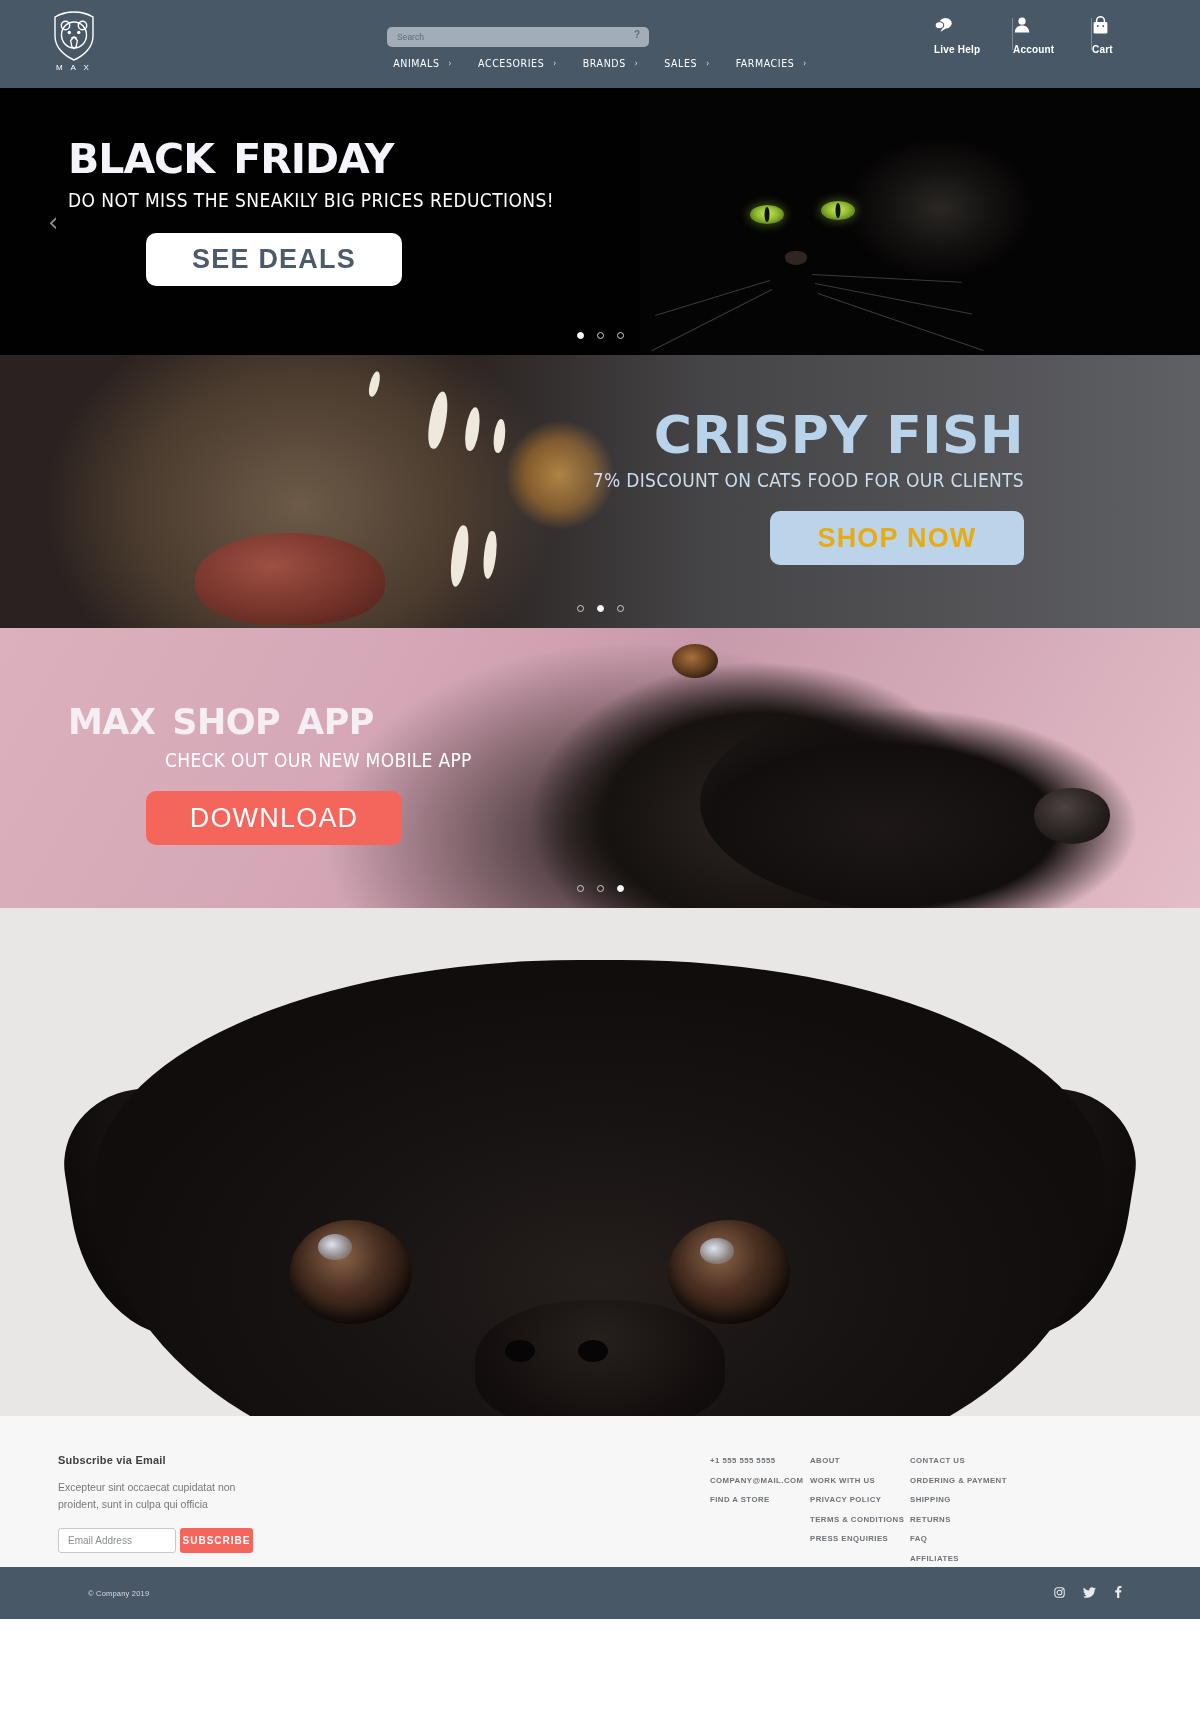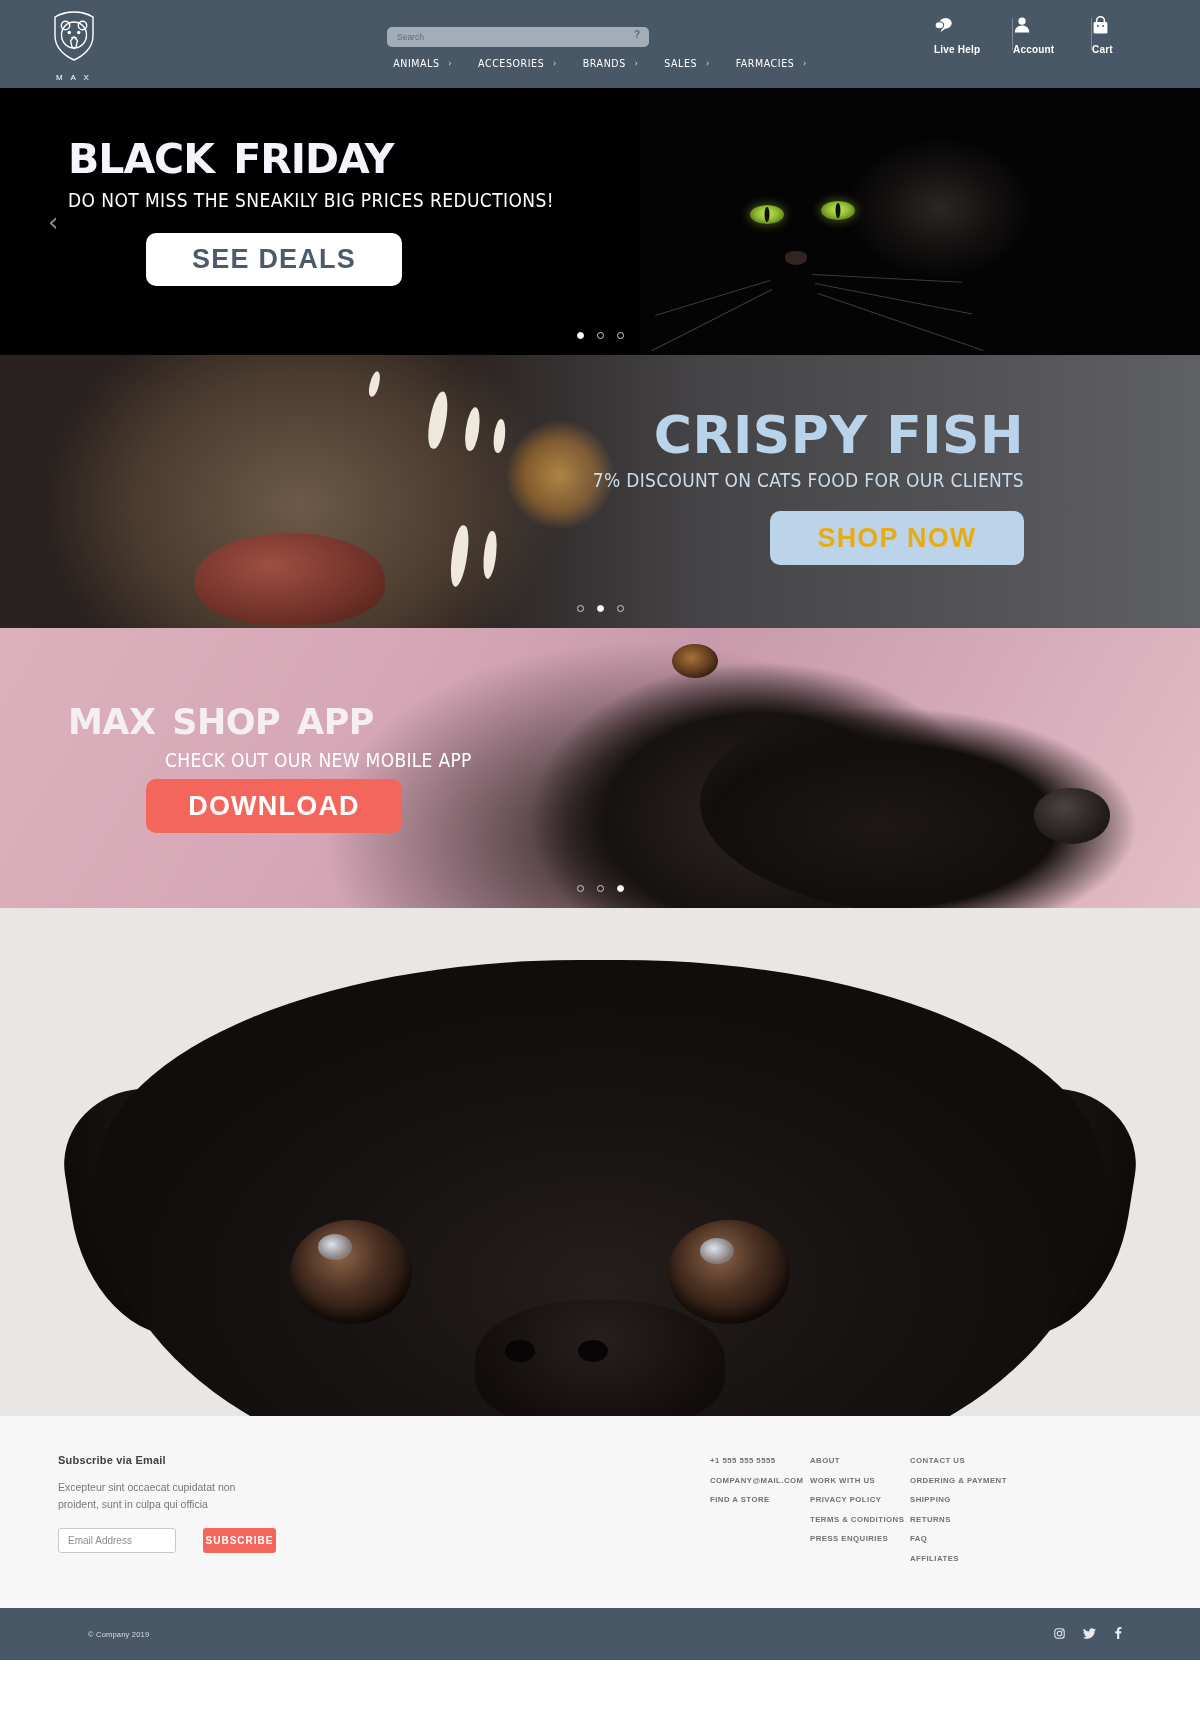--- a/index.html
+++ b/index.html
@@ -18,21 +18,21 @@
     position: relative;
     display: block;
   }
   .logo-wrap {
     position: absolute; left: 42px; top: 10px;
     width: 64px; text-align: center;
   }
   .logo-shield { display: block; margin: 0 auto; }
   .logo-word {
     color: #ffffff; font-size: 8px; letter-spacing: 3px;
-    margin-top: 11px; font-family: "Liberation Sans", sans-serif;
+    margin-top: 1px; font-family: "Liberation Sans", sans-serif;
   }
   .search-wrap {
     position: absolute; left: 387px; top: 26px;
     width: 262px; height: 20px;
   }
   .search-input {
     width: 100%; height: 20px; border: none; border-radius: 5px;
     background: #a3adb8; color: #36424e;
     font-size: 8.5px; padding: 0 22px 0 10px;
     font-family: "Liberation Sans", sans-serif;
@@ -216,25 +216,25 @@
     letter-spacing: -0.5px; line-height: 1;
     font-variant: small-caps; text-transform: lowercase;
   }
   .ms-sub {
     font-family: "DejaVu Sans Condensed", "Liberation Sans", sans-serif;
     font-stretch: condensed;
     color: #ffffff; font-size: 19px; letter-spacing: .3px;
     margin-top: 7px; margin-left: 97px; text-transform: uppercase;
   }
   .ms-btn {
-    margin-top: 8px; margin-left: 78px;
+    margin-top: 20px; margin-left: 78px;
     width: 256px; height: 54px; border-radius: 10px;
     background: #f4655c; color: #ffffff;
     display: flex; align-items: center; justify-content: center;
-    font-size: 27px; font-weight: bold; letter-spacing: 1.2px;
+    font-size: 27px; font-weight: normal; letter-spacing: 1.2px;
     cursor: pointer; border: none;
     font-family: "Liberation Sans", sans-serif;
   }
 
   
   #feature-photo { height: 508px; background: #e8e7e5; position: relative; overflow: hidden; }
   .pug-body {
     position: absolute; left: 50%; transform: translateX(-50%);
     top: 52px; width: 1010px; height: 520px;
     background: radial-gradient(ellipse 500px 300px at 50% 62%, #241e1c 0%, #171312 55%, #100d0c 100%);
@@ -270,35 +270,35 @@
   .pug-nostril {
     position: absolute; top: 432px; width: 30px; height: 22px;
     border-radius: 50%; background: #070505;
   }
   .pug-nostril.l { left: 505px; }
   .pug-nostril.r { left: 578px; }
 
   
   .footer {
     background: #f7f7f7; padding: 38px 0 30px 0; position: relative;
-    height: 192px;
+    height: 151px;
   }
   .footer-inner {
     width: 1100px; margin: 0 auto; display: flex; position: relative;
   }
   .subscribe-col { width: 360px; padding-left: 8px; }
   .sub-heading {
     font-size: 11px; font-weight: bold; color: #3f3f3f;
     letter-spacing: .2px; margin-bottom: 13px;
   }
   .sub-text {
     font-size: 10.5px; color: #76797c; line-height: 1.65;
     margin-bottom: 14px; max-width: 215px;
   }
-  .sub-form { display: flex; align-items: center; gap: 27px; }
+  .sub-form { display: flex; align-items: center; gap: 4px; }
   .sub-input {
     width: 118px; height: 25px; border: 1px solid #c9c9c9; border-radius: 3px;
     background: #ffffff; color: #444; font-size: 10px; padding: 0 9px;
     font-family: "Liberation Sans", sans-serif;
   }
   .sub-input::placeholder { color: #8a8d90; opacity: 1; }
   .sub-btn {
     width: 73px; height: 25px; border: none; border-radius: 3px;
     background: #f4655c; color: #ffffff;
     font-size: 10px; font-weight: bold; letter-spacing: 1px;

